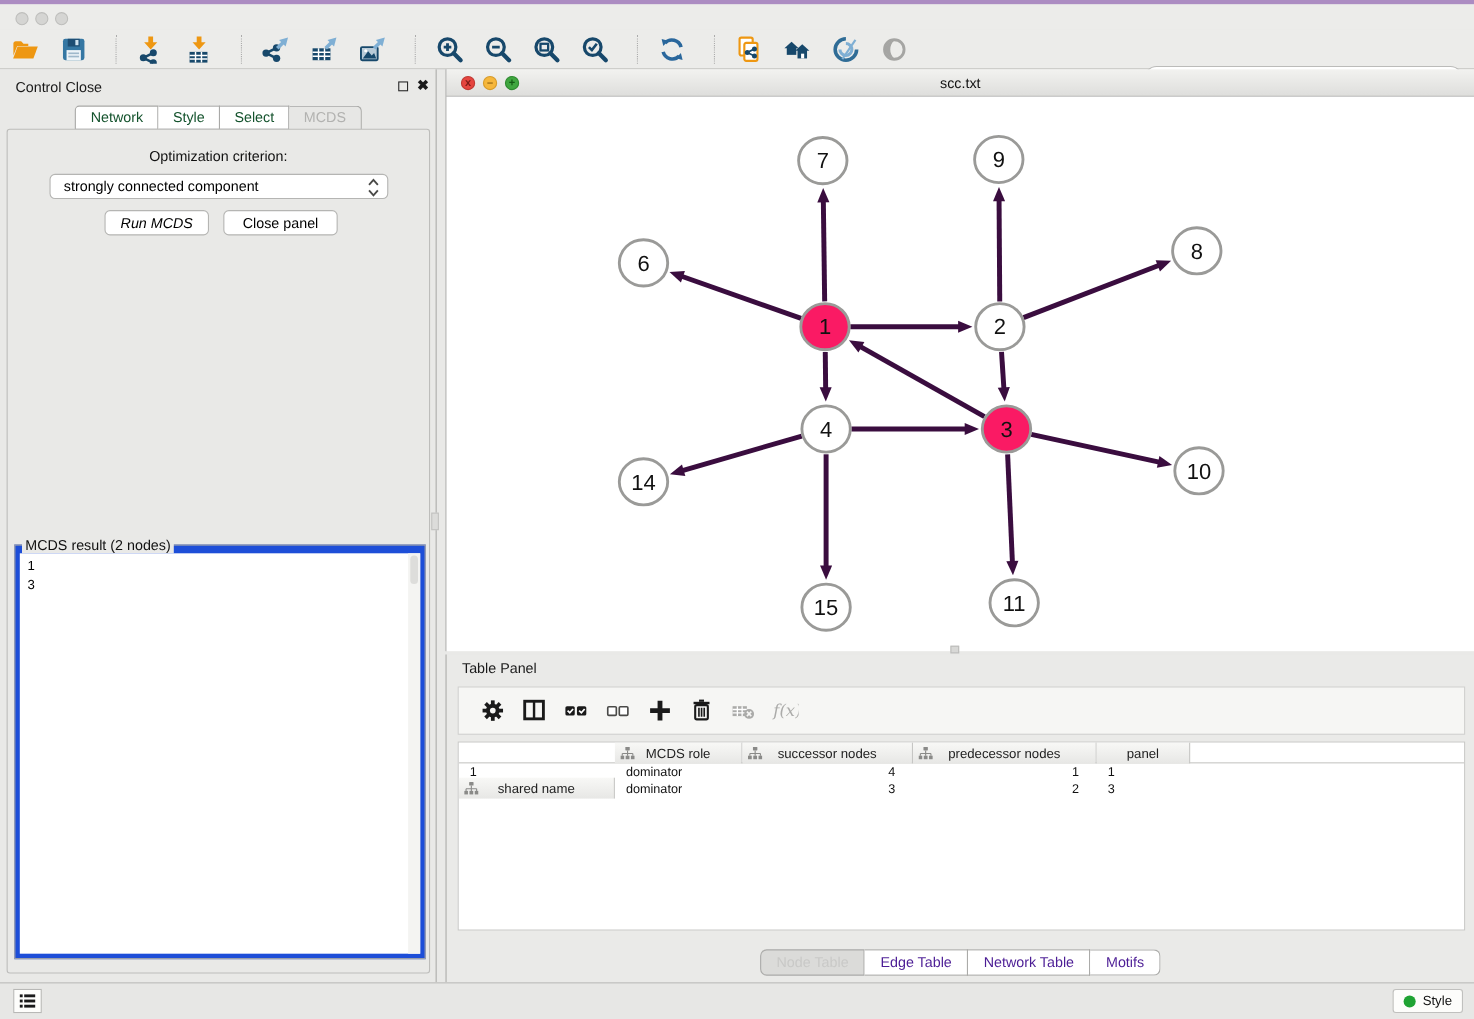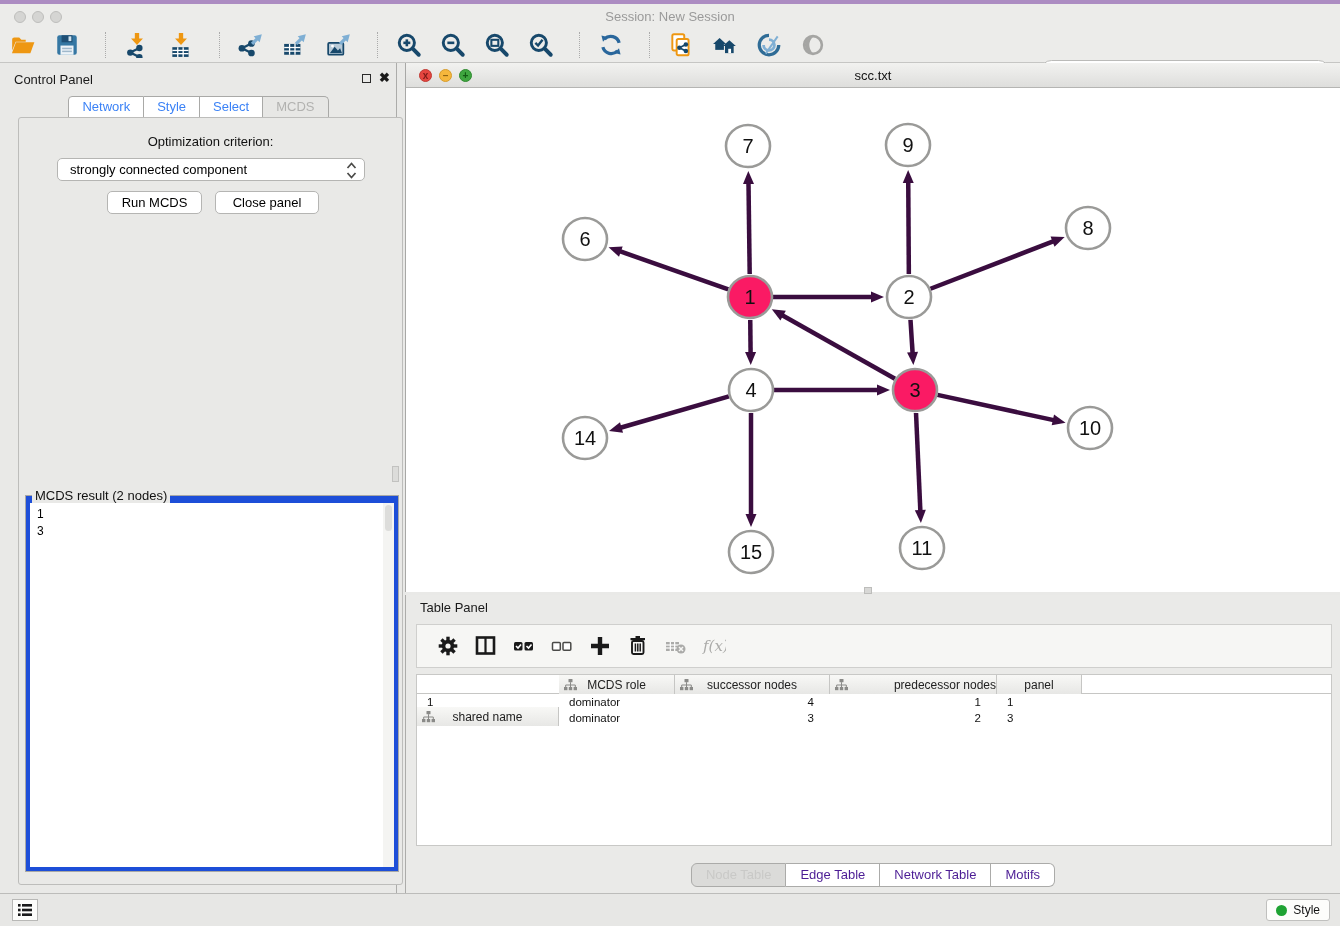--- a/index.html
+++ b/index.html
@@ -19,25 +19,25 @@
   .searchbox { position:absolute; left:1040px; top:33px; width:290px; height:23px; background:#fff; border:1px solid #BBBBB9; border-radius:12px; display:flex; align-items:center; padding-left:7px; }
   .searchbox input { border:none; outline:none; flex:1; font-size:12px; background:transparent; margin-left:4px; }
 
   
   .control-panel { position:absolute; left:0; top:63px; width:397px; height:830px; background:#E9E9E7; border-right:1px solid #ACACAA; }
   .cp-title { position:absolute; left:14px; top:9px; font-size:13px; color:#1A1A1A; }
   .win-sq { position:absolute; width:9px; height:9px; border:1.5px solid #2A2A2A; background:transparent; }
   .win-x { position:absolute; font-size:13px; font-weight:bold; color:#1A1A1A; line-height:11px; }
   .cp-tabs { position:absolute; left:0; top:33px; width:397px; height:21px; text-align:center; }
   .cp-tabrow { display:inline-flex; }
-  .cp-tab { border:1px solid #A9A9A7; border-left:none; background:#fff; font-size:13px; padding:2px 13px 3px; color:#3b82f6; cursor:pointer; }
+  .cp-tab { border:1px solid #A9A9A7; border-left:none; background:#fff; font-size:13px; padding:2px 13px 3px; color:#14532d; cursor:pointer; }
   .cp-tab:first-child { border-left:1px solid #A9A9A7; border-top-left-radius:4px; }
   .cp-tab:last-child { border-top-right-radius:4px; border-bottom-right-radius:0; }
   .cp-tab.active { background:#E7E7E5; color:#B2B2B0; border-bottom-color:#E7E7E5; border-top-right-radius:5px; }
-  .cp-content { position:absolute; left:6px; top:54px; width:385px; height:768px; border:1px solid #BDBDBB; border-radius:3px; background:#E9E9E7;margin-left:12px; }
+  .cp-content { position:absolute; left:6px; top:54px; width:385px; height:768px; border:1px solid #BDBDBB; border-radius:3px; background:#E9E9E7; }
   .opt-label { position:absolute; left:0; top:16px; width:100%; text-align:center; font-size:13px; color:#111; }
   .cp-select { position:absolute; left:38px; top:40px; width:308px; height:23px; background:#fff; border:1px solid #B5B5B3; border-radius:5px; font-size:13px; display:flex; align-items:center; padding-left:12px; cursor:pointer; }
   .cp-select .stepper { position:absolute; right:7px; top:2px; }
   .cp-btn { position:absolute; height:23px; background:#fff; border:1px solid #B5B5B3; border-radius:5px; font-size:13px; font-family:"Liberation Sans",sans-serif; cursor:pointer; }
   .mcds-fieldset { position:absolute; left:6px; top:377px; width:374px; height:377px; border:1px solid #A8A8A6; background:#1d4ed8; }
   .mcds-legend { position:absolute; left:6px; top:-8px; background:#E9E9E7; padding:0 3px; font-size:13px; color:#111; }
   .mcds-text { position:absolute; left:4px; top:7px; right:4px; bottom:4px; background:#fff; font-size:12px; line-height:17px; padding:3px 0 0 7px; }
   .mcds-scroll { position:absolute; right:0; top:0; width:11px; height:100%; background:#F4F4F2; }
   .mcds-scroll .thumb { position:absolute; right:2px; top:2px; width:7px; height:26px; border-radius:4px; background:#DDDDDB; }
 
@@ -82,21 +82,20 @@
 <body>
 
 <div class="app">
 
   <div class="top-strip"></div>
 
   <div class="titlebar">
     <div class="traffic" style="left:14px"></div>
     <div class="traffic" style="left:32px"></div>
     <div class="traffic" style="left:50px"></div>
-    <div class="app-title">Session: New Session</div>
   </div>
 
   <div class="toolbar" id="main-toolbar">
     <div class="searchbox">
       <svg width="13" height="13" viewBox="0 0 14 14">
           <circle cx="5.5" cy="5.5" r="4" fill="none" stroke="#9A9A98" stroke-width="1.6"></circle>
           <line x1="8.6" y1="8.6" x2="12.5" y2="12.5" stroke="#9A9A98" stroke-width="1.8"></line>
         </svg>
       <input type="text" placeholder="" style="">
     </div>
@@ -250,41 +249,41 @@
       </div>
       <div class="tb-item" style="left: 799px; opacity: 0.75;">
         <svg viewBox="0 0 24 24">
           <circle cx="12" cy="12" r="8.2" fill="none" stroke="#8E8E8C" stroke-width="2.4"></circle>
           <path d="M12 4.5 A7.5 7.5 0 0 0 12 19.5 A10 10 0 0 1 12 4.5" fill="#8E8E8C"></path>
         </svg>
       </div>
     </div>
 
   <div class="control-panel">
-    <div class="cp-title">Control Panel</div>
+    <div class="cp-title">Control Close</div>
     <div class="win-sq" style="left:362px; top:11px;"></div>
     <div class="win-x" style="left:379px; top:9px;">✖</div>
     <div class="cp-tabs"><div class="cp-tabrow" id="cp-tabrow">
           <div class="cp-tab">Network</div>
           <div class="cp-tab">Style</div>
           <div class="cp-tab">Select</div>
           <div class="cp-tab active">MCDS</div>
         </div></div>
     <div class="cp-content">
       <div class="opt-label">Optimization criterion:</div>
       <div class="cp-select">
         <span>strongly connected component</span>
         <span class="stepper">
           <svg width="11" height="19" viewBox="0 0 11 19">
               <path d="M1.5 7 L5.5 2.5 L9.5 7" fill="none" stroke="#4A4A48" stroke-width="1.7"></path>
               <path d="M1.5 12 L5.5 16.5 L9.5 12" fill="none" stroke="#4A4A48" stroke-width="1.7"></path>
             </svg>
         </span>
       </div>
-      <button class="cp-btn" style="left:88px; top:73px; width:95px;">Run MCDS</button>
+      <button class="cp-btn" style="left:88px; top:73px; width:95px;font-style:italic;">Run MCDS</button>
       <button class="cp-btn" style="left:196px; top:73px; width:104px;">Close panel</button>
       <div class="mcds-fieldset">
         <div class="mcds-legend">MCDS result (2 nodes)</div>
         <div class="mcds-text" id="mcds-lines">
           <div class="mcds-scroll">
               <div class="thumb"></div>
             </div>
         <div>1</div>
             <div>3</div>
           </div>
@@ -486,21 +485,21 @@
                 <g stroke="#8A8A88" stroke-width="1">
                   <line x1="6.5" y1="3.2" x2="6.5" y2="6"></line>
                   <line x1="1.7" y1="6" x2="11.3" y2="6"></line>
                   <line x1="1.7" y1="6" x2="1.7" y2="8"></line>
                   <line x1="6.5" y1="6" x2="6.5" y2="8"></line>
                   <line x1="11.3" y1="6" x2="11.3" y2="8"></line>
                 </g>
               </svg></span>
             <span>successor nodes</span>
           </div>
-          <div class="th" style="width: 167px; justify-content: flex-end;">
+          <div class="th" style="width: 167px;">
             <span class="flow"><svg width="13" height="12" viewBox="0 0 13 12">
                 <g fill="#8A8A88">
                   <rect x="4.5" y="0" width="4" height="3.2" rx="0.5"></rect>
                   <rect x="0" y="8" width="3.4" height="3.2"></rect>
                   <rect x="4.8" y="8" width="3.4" height="3.2"></rect>
                   <rect x="9.6" y="8" width="3.4" height="3.2"></rect>
                 </g>
                 <g stroke="#8A8A88" stroke-width="1">
                   <line x1="6.5" y1="3.2" x2="6.5" y2="6"></line>
                   <line x1="1.7" y1="6" x2="11.3" y2="6"></line>

